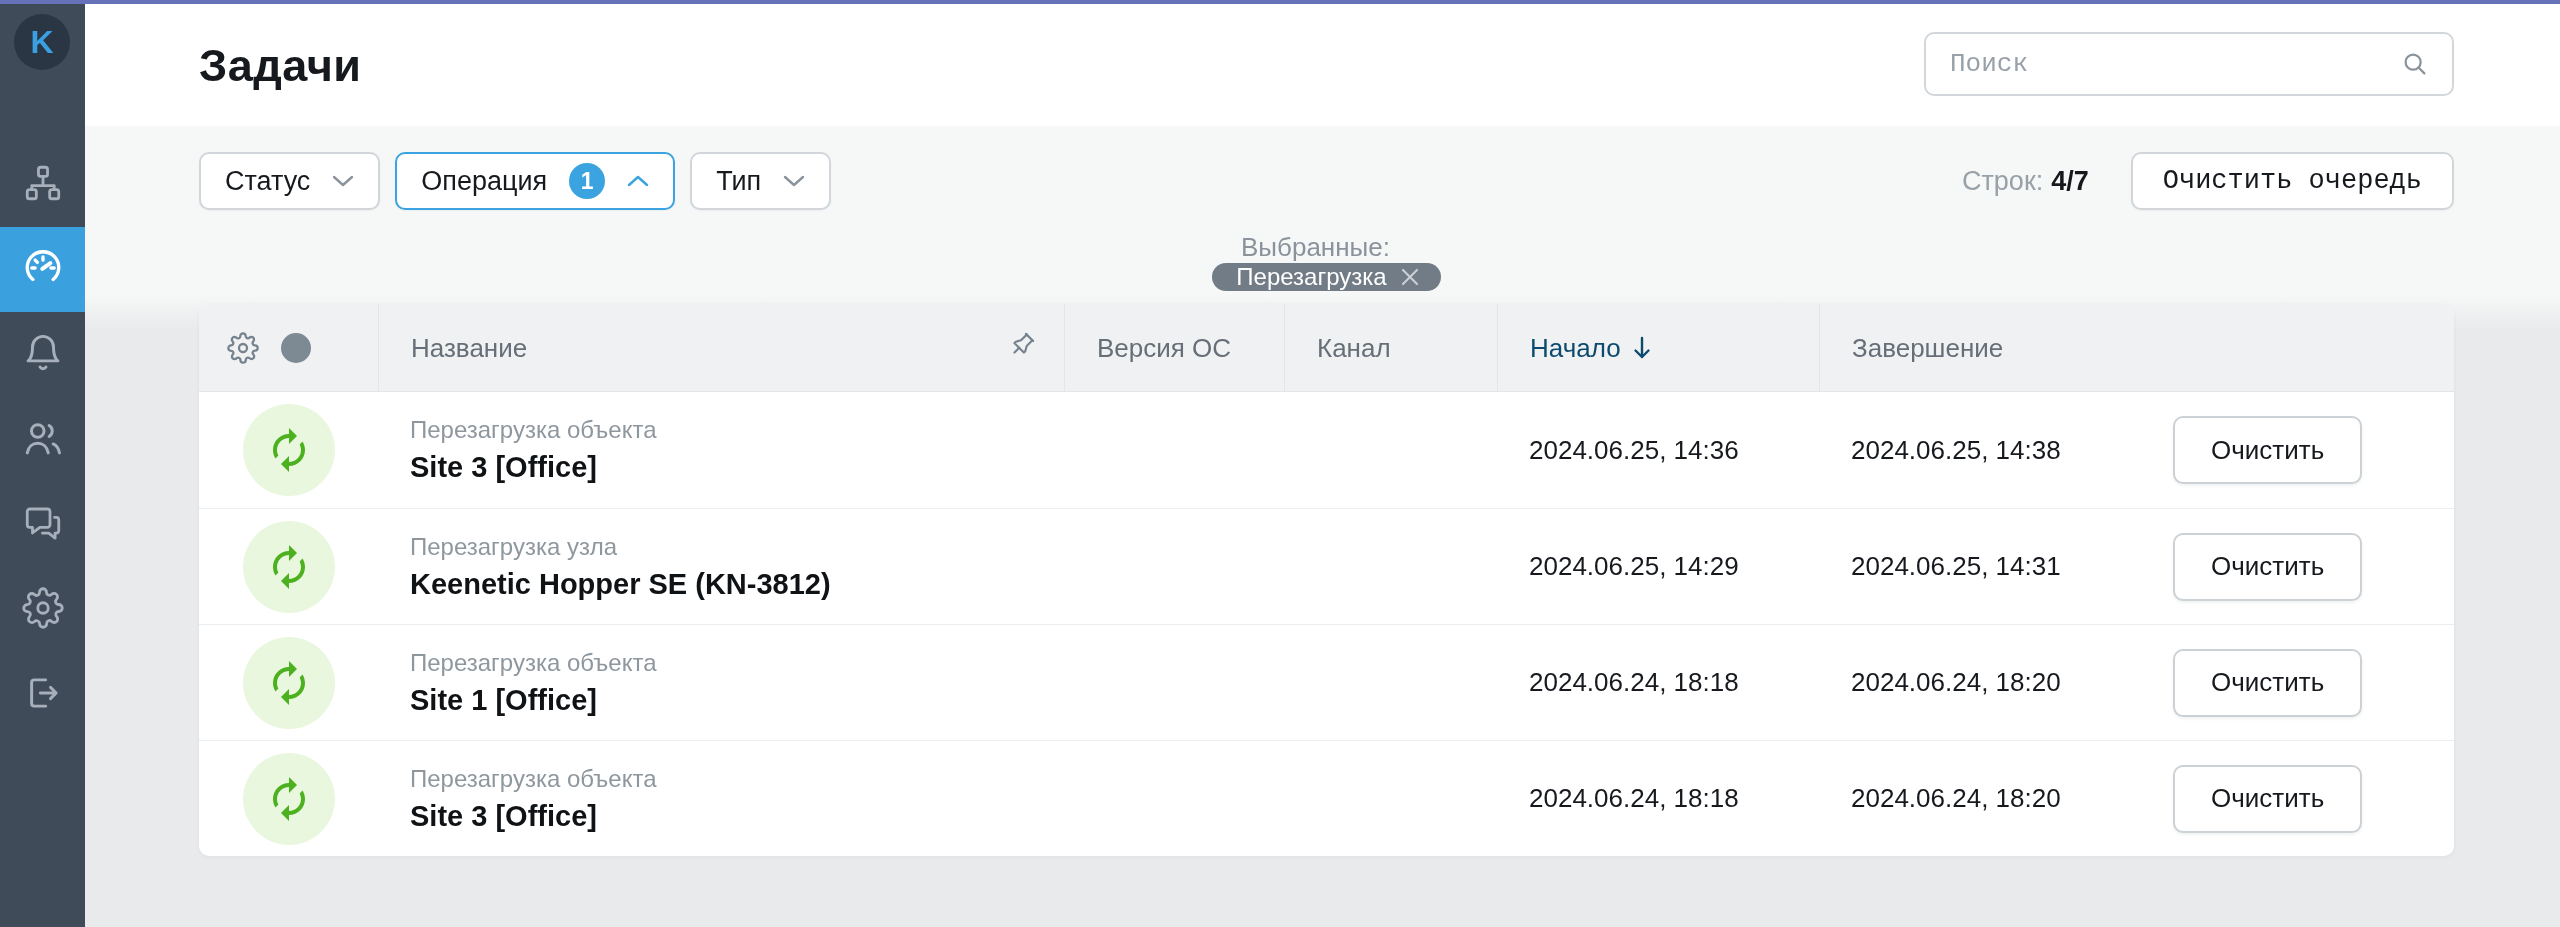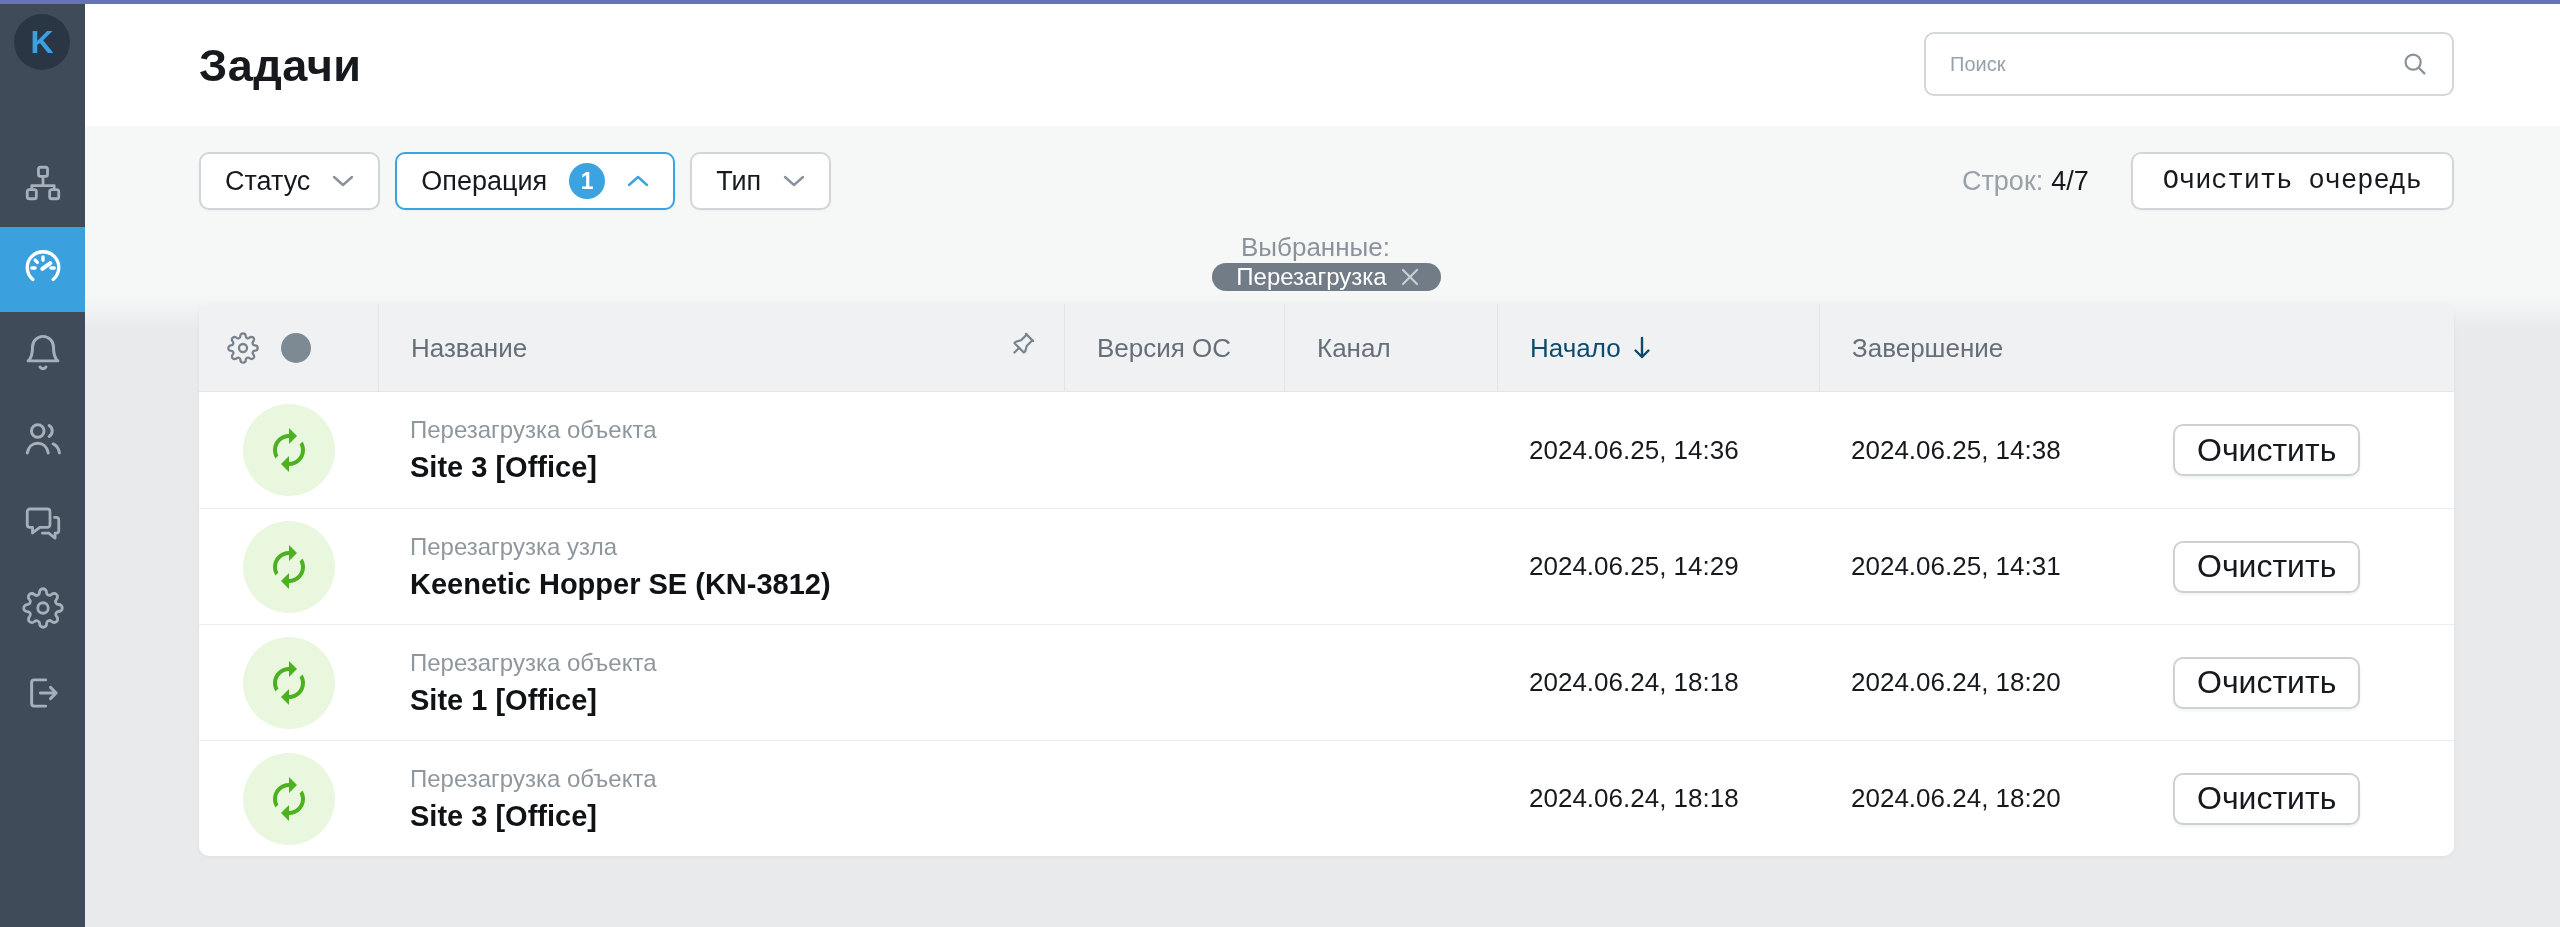--- a/index.html
+++ b/index.html
@@ -16,40 +16,40 @@
   .nav-item { width:85px; height:85px; display:flex; align-items:center; justify-content:center; color:#a6afba; cursor:pointer; }
   .nav-item.active { background:#3ba1de; color:#ffffff; }
   .nav-item svg { width:42px; height:42px; }
 
   
   .main { flex:1; display:flex; flex-direction:column; height:923px; }
   .topbar { position:relative; height:122px; background:#ffffff; flex:0 0 122px; }
   .page-title { position:absolute; left:114px; top:36px; font-size:45px; font-weight:700; color:#16191d; letter-spacing:.5px; }
   .search-box { position:absolute; right:106px; top:28px; width:530px; height:64px; background:#fff;
                 border:2px solid #d3d7db; border-radius:10px; display:flex; align-items:center; padding:0 22px 0 24px; }
-  .search-box input { flex:1; border:none; outline:none; font-size:20px; color:#333; font-family:Liberation Sans, sans-serif; background:transparent; }
+  .search-box input { flex:1; border:none; outline:none; font-size:26px; color:#333; font-family:Liberation Mono, monospace; background:transparent; }
   .search-box input::placeholder { color:#98a1a9; }
   .search-box svg { width:30px; height:30px; color:#8a939c; flex:0 0 30px; }
 
   .content { flex:1; padding:0 106px 0 114px;
              background:linear-gradient(180deg,#f6f7f7 0px,#f6f7f7 168px,#e9eaeb 205px,#e9eaeb 100%); }
 
   
   .filter-row { margin-top:26px; height:58px; display:flex; align-items:center; }
   .fbtn { height:58px; background:#fff; border:2px solid #d2d6da; border-radius:10px; display:flex; align-items:center;
           padding:0 24px; font-size:27px; color:#16191d; margin-right:15px; cursor:pointer; gap:22px;
           box-shadow:0 1px 2px rgba(20,30,40,.04); }
   .fbtn .chev { width:22px; height:14px; color:#8a939c; }
   .fbtn.active-filter { border-color:#3aa3e0; }
   .fbtn.active-filter .chev { color:#3aa3e0; }
   .badge { width:36px; height:36px; border-radius:50%; background:#3aa3e0; color:#fff; font-size:23px; font-weight:700;
            display:flex; align-items:center; justify-content:center; }
   .filter-spacer { flex:1; }
   .rows-info { font-size:27px; color:#98a0a8; margin-right:42px; }
-  .rows-info b { color:#16191c; font-weight:400; margin-left:8px; }
+  .rows-info b { color:#16191c; font-weight:700; margin-left:8px; }
 
   
   .selected-row { margin-top:22px; height:50px; display:flex; align-items:center;flex-direction:column; }
   .selected-label { font-size:26px; color:#8a939c; margin-right:22px; }
   .chip { height:48px; border-radius:24px; background:#717c86; display:flex; align-items:center; padding:0 20px 0 24px; gap:12px; }
   .chip span { color:#ffffff; font-size:24px; }
   .chip svg { width:22px; height:22px; color:#c9ced3; cursor:pointer; }
 
   
   .table-card { margin-top:22px; background:#ffffff; border-radius:10px; overflow:hidden;
@@ -70,22 +70,22 @@
   .tbody .trow:first-child { border-top:none; }
   .cell-icon { display:flex; align-items:center; justify-content:center; }
   .op-circle { width:92px; height:92px; border-radius:50%; background:#e9f7de; display:flex; align-items:center; justify-content:center; }
   .op-circle svg { width:48px; height:48px; fill:#4cb11e; }
   .cell-name { display:flex; flex-direction:column; justify-content:center; gap:7px; padding-left:32px; }
   .op-type { font-size:24px; color:#8f979e; }
   .op-target { font-size:29px; font-weight:700; color:#101316; }
   .cell-plain { padding-left:32px; font-size:26px; color:#16191d; }
   .dash { width:38px; height:3px; background:#828c95; margin-left:32px; }
   .cell-action { padding-left:32px; }
-  .clear-btn { height:52px; padding:0 22px; background:#fff; border:2px solid #ccd1d5; border-radius:10px;
-               font-size:32px; color:#16191d; font-family:"Liberation Sans", sans-serif; cursor:pointer;
+  .clear-btn { height:68px; padding:0 36px; background:#fff; border:2px solid #ccd1d5; border-radius:10px;
+               font-size:26px; color:#16191d; font-family:"Liberation Sans", sans-serif; cursor:pointer;
                box-shadow:0 2px 3px rgba(20,30,40,.06); }
   .queue-btn { height:58px; padding:0 30px; background:#fff; border:2px solid #d2d6da; border-radius:10px;
                font-size:27px; color:#16191d; font-family:Liberation Mono, monospace; cursor:pointer;
                box-shadow:0 1px 2px rgba(20,30,40,.04); }
 </style>
 </head>
 <body>
 
 <div class="top-strip"></div>
 <div class="app">

